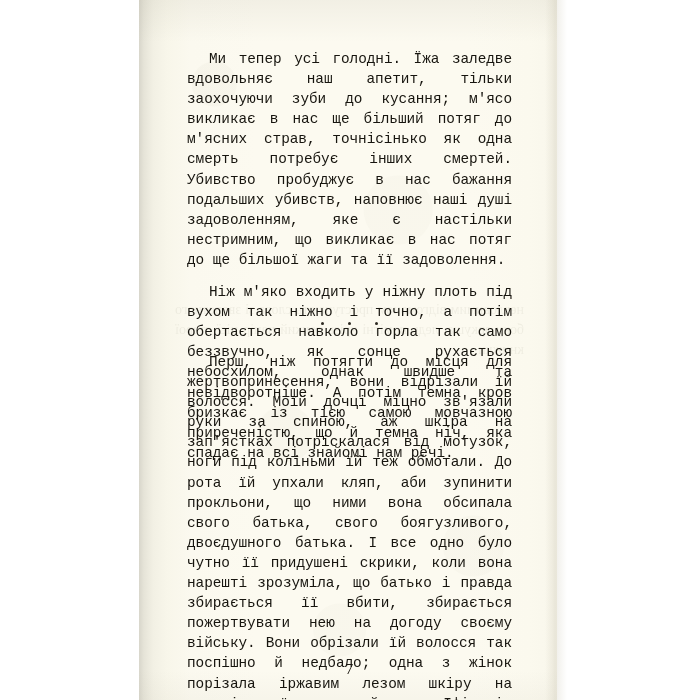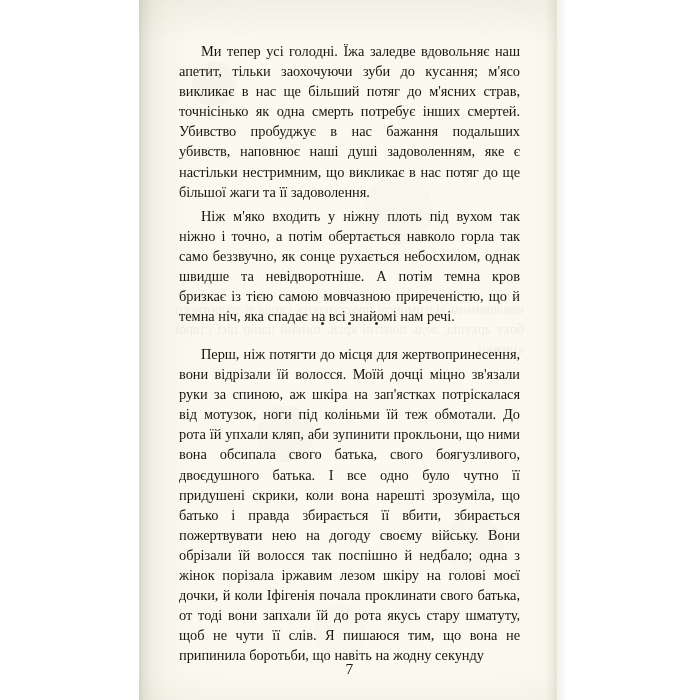--- a/index.html
+++ b/index.html
@@ -81,30 +81,31 @@
 
   
   .text-column {
     position: absolute;
     left: 175px;
     top: 37px;
     width: 349px;
   }
 
   p.body-par {
-    margin: 4px;
+    margin: 12px;
     text-align: justify;
     text-justify: inter-word;
     font-size: 14.4px;
     line-height: 20.1px;
     color: #17150f;
     text-indent: 22px;
     letter-spacing: -0.05px;
     word-spacing: 0.1px;
     hyphens: manual;
+    font-family: Liberation Mono, monospace;
   }
   p.body-par + p.body-par { margin-top: 0; }
 
   
   .dot-separator {
     position: absolute;
     left: 175px;
     top: 315px;
     width: 349px;
     text-align: center;

